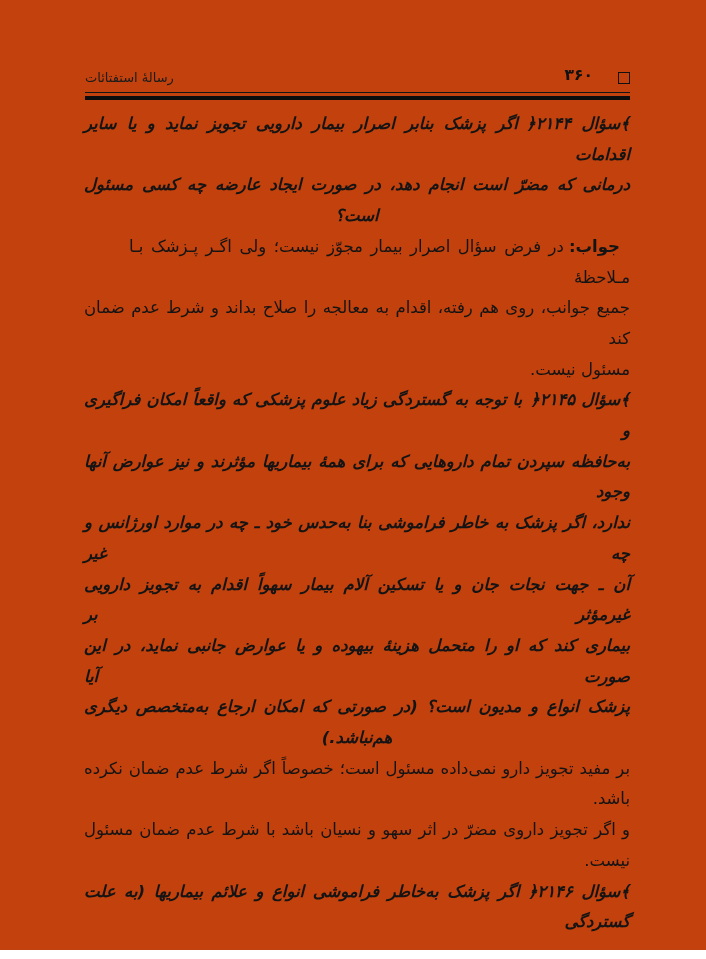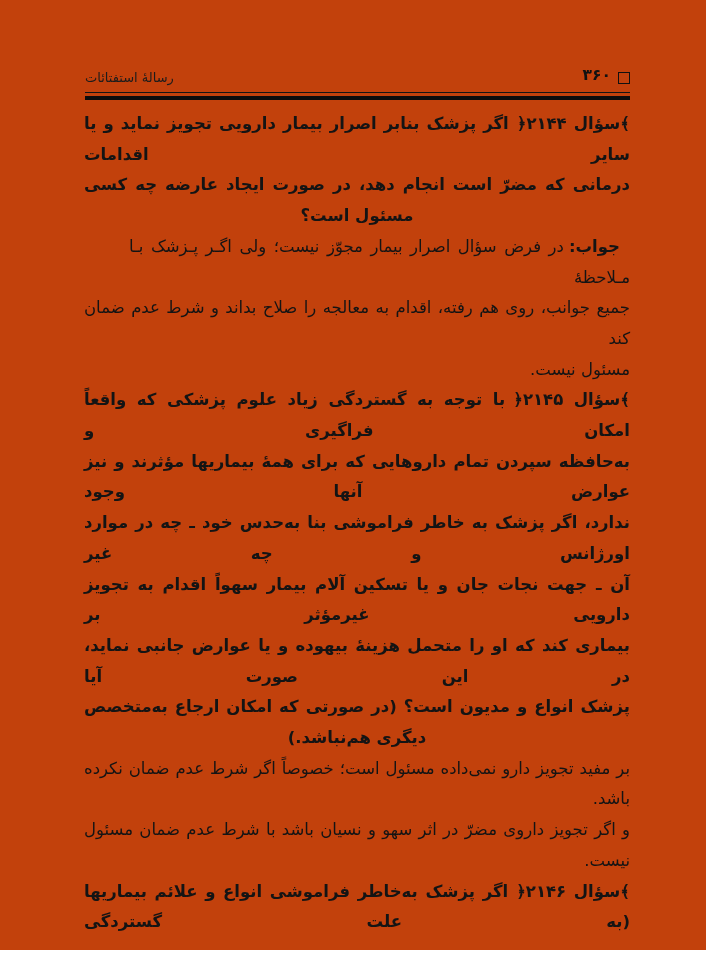--- a/index.html
+++ b/index.html
@@ -12,21 +12,21 @@
     color:#141414;
   }
   
   .book-title{
     position:absolute;left:85px;top:70px;
     font-size:13px;letter-spacing:0;color:#1c1c1c;
     direction:rtl;
   }
   .pagenum-group{
     position:absolute;right:76px;top:66px;
-    display:flex;flex-direction:row;align-items:flex-end;gap:7px;
+    display:flex;flex-direction:row;align-items:flex-end;gap:25px;
     direction:ltr;
   }
   .pagenum{
     font-size:15.5px;font-weight:700;color:#111;
   }
   .pagenum-square{
     width:10px;height:10px;
     border:1.6px solid #111;
     display:inline-block;
     margin-top:1px;
@@ -48,21 +48,21 @@
     font-size:16.5px;
     line-height:30.7px;
     text-align:justify;
     text-align-last:right;
     white-space:normal;
     color:#141414;
   }
   .line.stretch{ text-align-last:justify; }
   .line.center-last{ text-align-last:center; }
   .line.afirst{ text-indent:10px;margin-left:45px; }
-  .question .line{ font-weight:700; }
+  .question .line{ font-weight:700;font-style:italic; }
   .q-marker{ margin-inline-end:8px; }
   .a-label{ font-weight:700; margin-inline-end:5px; }
 </style>
 </head>
 <body>
 
 <div class="page">
 
   <div class="book-title">رسالهٔ استفتائات</div>
   <div class="pagenum-group">

